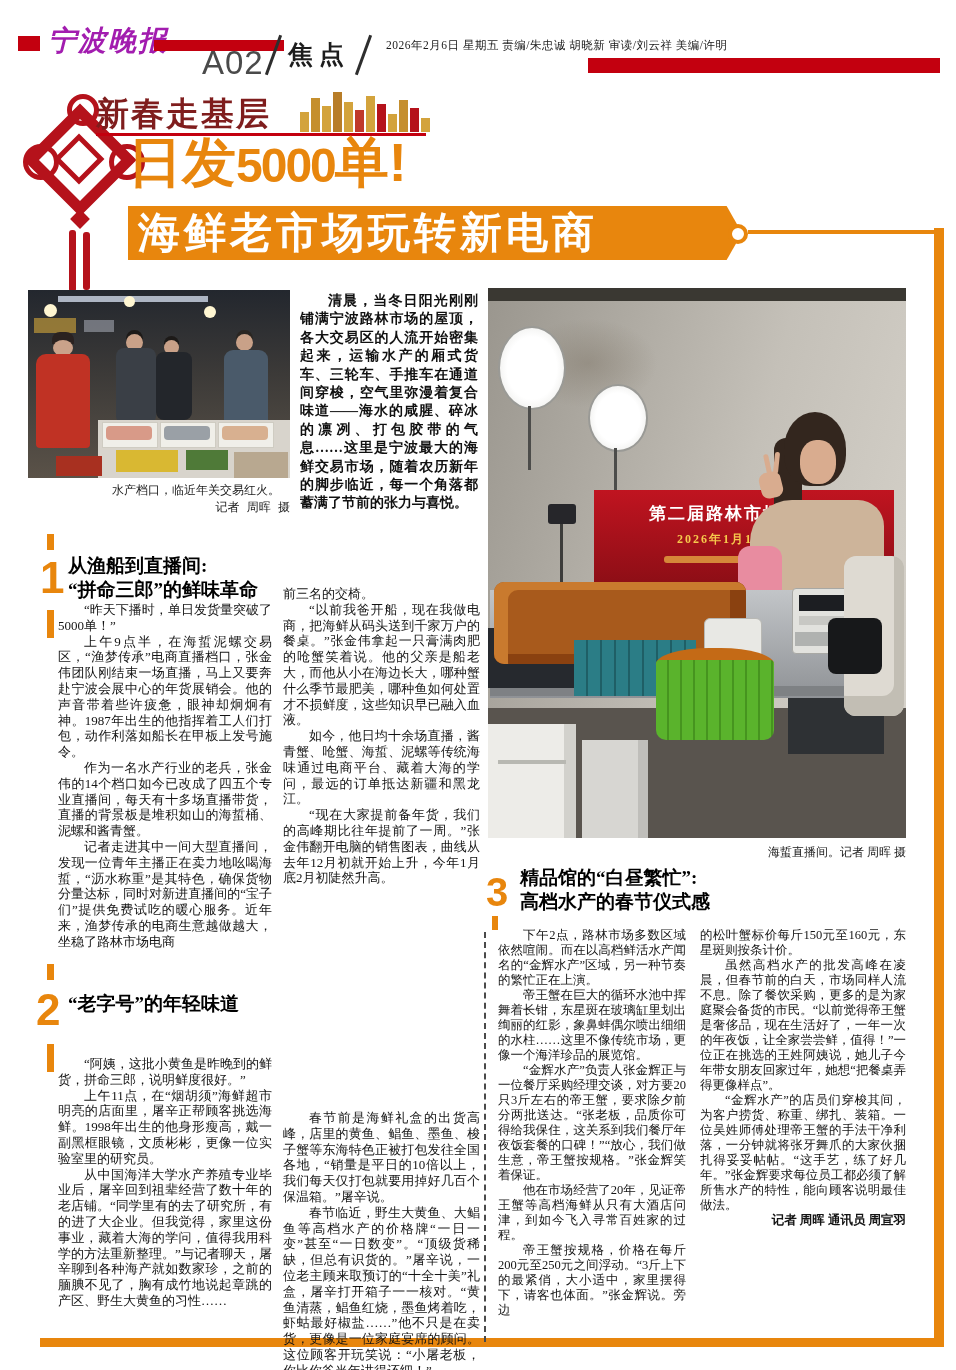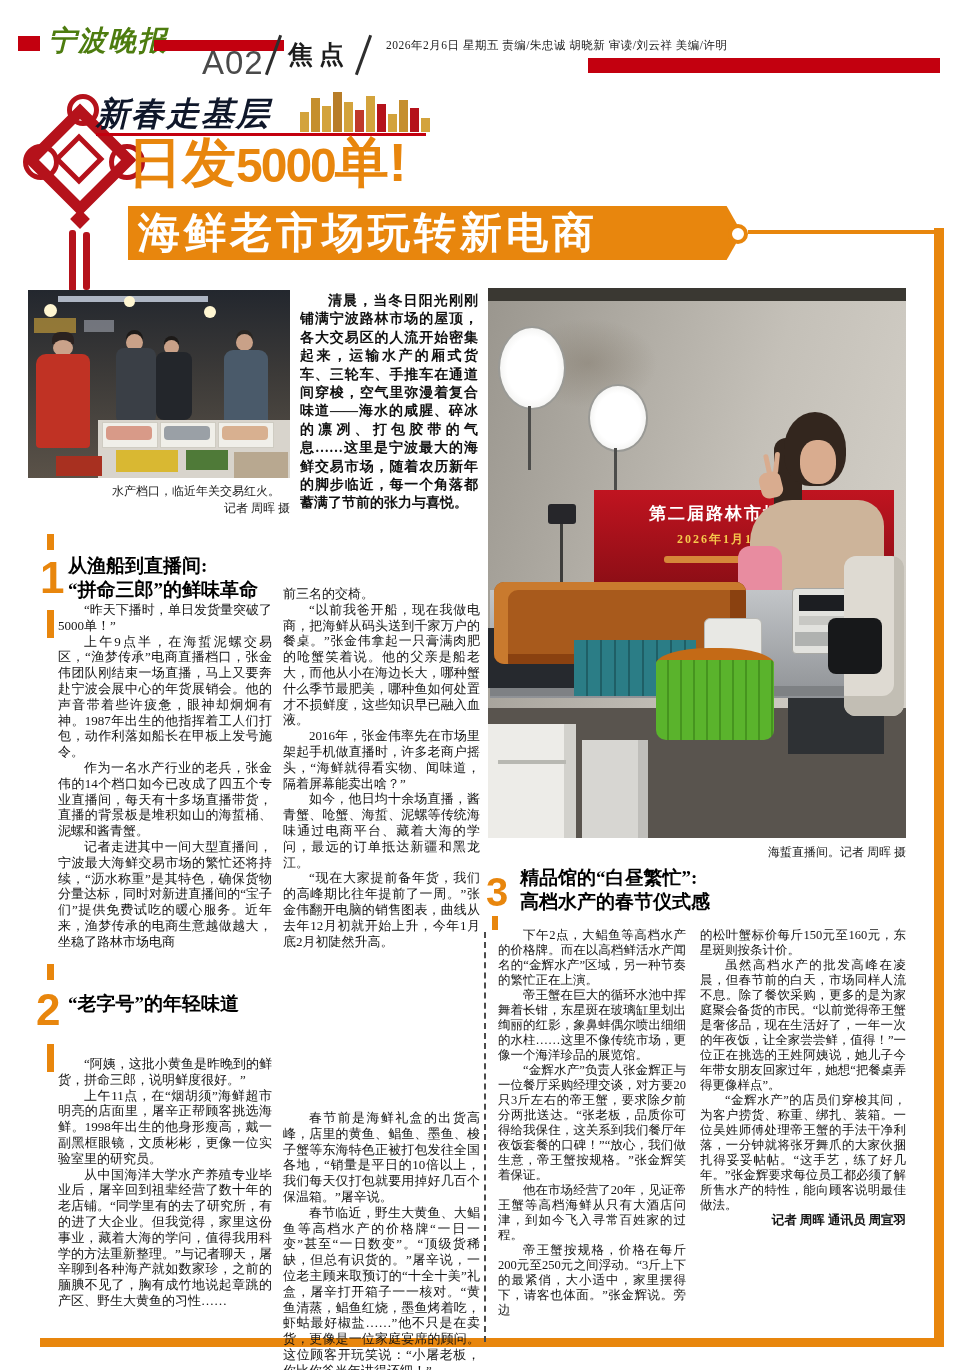--- a/index.html
+++ b/index.html
@@ -1,28 +1,28 @@
 <!DOCTYPE html>
 <html><head>
 <meta charset="utf-8">
 <style>
   html,body{margin:0;padding:0;background:#e9e9e9;}
   #page{position:relative;width:956px;height:1370px;background:#ffffff;margin:0 auto;overflow:hidden;
         font-family:"Liberation Serif",serif;color:#111;}
   .abs{position:absolute;}
   
   .red{background:#c3000f;}
-  .paper-logo{font-family:Liberation Serif, serif;font-style:italic;font-weight:bold;color:#4d7c0f;
+  .paper-logo{font-family:Liberation Serif, serif;font-style:italic;font-weight:bold;color:#a21caf;
               font-size:28px;letter-spacing:2px;}
   .page-num{font-family:"Liberation Sans",sans-serif;color:#4a4a4a;font-size:33px;letter-spacing:1px;}
   .slash{width:3px;height:42px;background:#2e2e2e;transform:rotate(20deg);}
   .section-name{font-size:25px;font-weight:bold;letter-spacing:6px;color:#1d1d1d;}
   .dateline{font-size:11.5px;color:#1a1a1a;letter-spacing:.5px;}
   
-  .campaign{font-style:italic;font-weight:bold;color:#0f172a;font-size:33px;letter-spacing:2px;text-align:right;}
+  .campaign{font-weight:bold;color:#7f1d1d;font-size:33px;letter-spacing:2px;text-align:right;}
   .skyline{display:flex;align-items:flex-end;gap:2px;}
   .skyline div{width:9px;}
   .knot-d{border:11px solid #b5121b;width:58px;height:58px;transform:rotate(45deg);}
   .knot-i{border:5px solid #b5121b;width:26px;height:26px;transform:rotate(45deg);}
   .knot-c{border:5px solid #b5121b;border-radius:50%;}
   .tassel{width:7px;background:#b5121b;border-radius:3px;}
   
   .hl1{display:flex;align-items:flex-end;color:#e8860d;font-weight:bold;
        font-family:"Liberation Sans",sans-serif;line-height:.92;}
   .hl1 .t{font-size:54px;} .hl1 .n{font-size:48px;letter-spacing:-2px;}
@@ -123,21 +123,21 @@
     <div class="abs" style="left:132px;top:132px;width:54px;height:24px;background:#f0efe9;border:1px solid #cfccc2;"></div>
     <div class="abs" style="left:190px;top:132px;width:54px;height:24px;background:#f0efe9;border:1px solid #cfccc2;"></div>
     <div class="abs" style="left:78px;top:136px;width:46px;height:14px;border-radius:4px;background:#d89a88;"></div>
     <div class="abs" style="left:136px;top:136px;width:46px;height:14px;border-radius:4px;background:#9aa0a6;"></div>
     <div class="abs" style="left:194px;top:136px;width:46px;height:14px;border-radius:4px;background:#d8b090;"></div>
     <div class="abs" style="left:88px;top:160px;width:62px;height:22px;background:#d9b832;"></div>
     <div class="abs" style="left:158px;top:160px;width:42px;height:20px;background:#4f7a38;"></div>
     <div class="abs" style="left:28px;top:166px;width:46px;height:20px;background:#a83020;"></div>
     <div class="abs" style="left:206px;top:162px;width:54px;height:26px;background:#b8a890;"></div>
   </div>
-  <div class="abs caption" style="left:28px;top:483px;width:262px;text-indent:7em;">
+  <div class="abs caption" style="left:28px;top:483px;width:262px;text-indent:7em;font-family:Liberation Mono, monospace;">
     <span>水产档口，临近年关交易红火。</span><span class="credit">记者 周晖 摄</span>
   </div>
 
   <div class="abs intro" style="left:300px;top:292px;width:178px;height:236px;">清晨，当冬日阳光刚刚铺满宁波路林市场的屋顶，各大交易区的人流开始密集起来，运输水产的厢式货车、三轮车、手推车在通道间穿梭，空气里弥漫着复合味道——海水的咸腥、碎冰的凛冽、打包胶带的气息……这里是宁波最大的海鲜交易市场，随着农历新年的脚步临近，每一个角落都蓄满了节前的张力与喜悦。</div>
 
   <div class="abs photo" style="left:488px;top:288px;width:418px;height:550px;background:linear-gradient(105deg,#9a968e,#c4c0b8 55%,#d8d4cc);">
     <div class="abs" style="left:0;top:0;width:418px;height:13px;background:#3a3832;"></div>
     <div class="abs" style="left:30px;top:30px;width:140px;height:90px;border-radius:50%;background:radial-gradient(rgba(120,110,95,.4),transparent 70%);"></div>
     <div class="abs" style="left:0;top:420px;width:418px;height:130px;background:#59544e;"></div>
     <div class="abs" style="left:10px;top:38px;width:64px;height:80px;border-radius:50%;background:radial-gradient(#ffffff 55%,#e2e2de);border:2px solid #9a9a96;"></div>
@@ -184,26 +184,25 @@
   <div class="abs sec-num" style="left:40px;top:556px;">1</div>
   <div class="abs sec-bar" style="left:47px;top:610px;height:28px;"></div>
   <div class="abs sec-title" style="left:68px;top:554px;width:260px;">
     <div>从渔船到直播间:</div>
     <div>“拼命三郎”的鲜味革命</div>
   </div>
   <div class="abs col" style="left:58px;top:602px;width:214px;height:366px;">
     <p>“昨天下播时，单日发货量突破了5000单！”</p>
     <p>上午9点半，在海蜇泥螺交易区，“渔梦传承”电商直播档口，张金伟团队刚结束一场直播，马上又要奔赴宁波会展中心的年货展销会。他的声音带着些许疲惫，眼神却炯炯有神。1987年出生的他指挥着工人们打包，动作利落如船长在甲板上发号施令。</p>
     <p>作为一名水产行业的老兵，张金伟的14个档口如今已改成了四五个专业直播间，每天有十多场直播带货，直播的背景板是堆积如山的海蜇桶、泥螺和酱青蟹。</p>
-    <p>记者走进其中一间大型直播间，宁波最大海鲜交易市场的繁忙还将持续，“沥水称重”是其特色，确保货物分量达标，同时对新进直播间的“宝子们”提供免费试吃的暖心服务。近年来，渔梦传承的电商生意越做越大，坐稳了路林市场电商</p>
+    <p>记者走进其中一间大型直播间，发现一位青年主播正在卖力地吆喝海蜇，“沥水称重”是其特色，确保货物分量达标，同时对新进直播间的“宝子们”提供免费试吃的暖心服务。近年来，渔梦传承的电商生意越做越大，坐稳了路林市场电商</p>
   </div>
   <div class="abs col" style="left:283px;top:586px;width:197px;height:381px;">
     <p class="cont">前三名的交椅。</p>
     <p>“以前我爸开船，现在我做电商，把海鲜从码头送到千家万户的餐桌。”张金伟拿起一只膏满肉肥的呛蟹笑着说。他的父亲是船老大，而他从小在海边长大，哪种蟹什么季节最肥美，哪种鱼如何处置才不损鲜度，这些知识早已融入血液。</p>
-    <p>2016年，张金伟率先在市场里架起手机做直播时，许多老商户摇头，“海鲜就得看实物、闻味道，隔着屏幕能卖出啥？”</p>
     <p>如今，他日均十余场直播，酱青蟹、呛蟹、海蜇、泥螺等传统海味通过电商平台、藏着大海的学问，最远的订单抵达新疆和黑龙江。</p>
     <p>“现在大家提前备年货，我们的高峰期比往年提前了一周。”张金伟翻开电脑的销售图表，曲线从去年12月初就开始上升，今年1月底2月初陡然升高。</p>
   </div>
 
   <div class="abs sec-bar" style="left:47px;top:964px;height:16px;"></div>
   <div class="abs sec-num" style="left:36px;top:988px;">2</div>
   <div class="abs sec-bar" style="left:47px;top:1044px;height:28px;"></div>
   <div class="abs sec-title" style="left:68px;top:992px;width:260px;">
     <div>“老字号”的年轻味道</div>
   </div>
@@ -218,21 +217,21 @@
   </div>
 
   <div class="abs sec-num" style="left:486px;top:872px;font-size:40px;">3</div>
   <div class="abs sec-bar" style="left:492px;top:916px;height:14px;width:6px;"></div>
   <div class="abs sec-title" style="left:520px;top:866px;width:280px;">
     <div>精品馆的“白昼繁忙”:</div>
     <div>高档水产的春节仪式感</div>
   </div>
   <div class="abs dashes" style="left:484px;top:932px;height:410px;width:0;"></div>
   <div class="abs col small" style="left:498px;top:928px;width:188px;height:414px;">
-    <p>下午2点，大鲳鱼等高档水产的价格牌。而在以高档鲜活水产闻名的“金辉水产”区域，另一种节奏的繁忙正在上演。</p>
+    <p>下午2点，路林市场多数区域依然喧闹。而在以高档鲜活水产闻名的“金辉水产”区域，另一种节奏的繁忙正在上演。</p>
     <p>帝王蟹在巨大的循环水池中挥舞着长钳，东星斑在玻璃缸里划出绚丽的红影，象鼻蚌偶尔喷出细细的水柱……这里不像传统市场，更像一个海洋珍品的展览馆。</p>
     <p>“金辉水产”负责人张金辉正与一位餐厅采购经理交谈，对方要20只3斤左右的帝王蟹，要求除夕前分两批送达。“张老板，品质你可得给我保住，这关系到我们餐厅年夜饭套餐的口碑！”“放心，我们做生意，帝王蟹按规格。”张金辉笑着保证。</p>
     <p>他在市场经营了20年，见证帝王蟹等高档海鲜从只有大酒店问津，到如今飞入寻常百姓家的过程。</p>
     <p>帝王蟹按规格，价格在每斤200元至250元之间浮动。“3斤上下的最紧俏，大小适中，家里摆得下，请客也体面。”张金辉说。旁边</p>
   </div>
   <div class="abs col small" style="left:700px;top:928px;width:206px;height:414px;">
     <p class="cont">的松叶蟹标价每斤150元至160元，东星斑则按条计价。</p>
     <p>虽然高档水产的批发高峰在凌晨，但春节前的白天，市场同样人流不息。除了餐饮采购，更多的是为家庭聚会备货的市民。“以前觉得帝王蟹是奢侈品，现在生活好了，一年一次的年夜饭，让全家尝尝鲜，值得！”一位正在挑选的王姓阿姨说，她儿子今年带女朋友回家过年，她想“把餐桌弄得更像样点”。</p>
     <p>“金辉水产”的店员们穿梭其间，为客户捞货、称重、绑扎、装箱。一位吴姓师傅处理帝王蟹的手法干净利落，一分钟就将张牙舞爪的大家伙捆扎得妥妥帖帖。“这手艺，练了好几年。”张金辉要求每位员工都必须了解所售水产的特性，能向顾客说明最佳做法。</p>
     <p class="cont byline">记者 周晖  通讯员 周宣羽</p>

